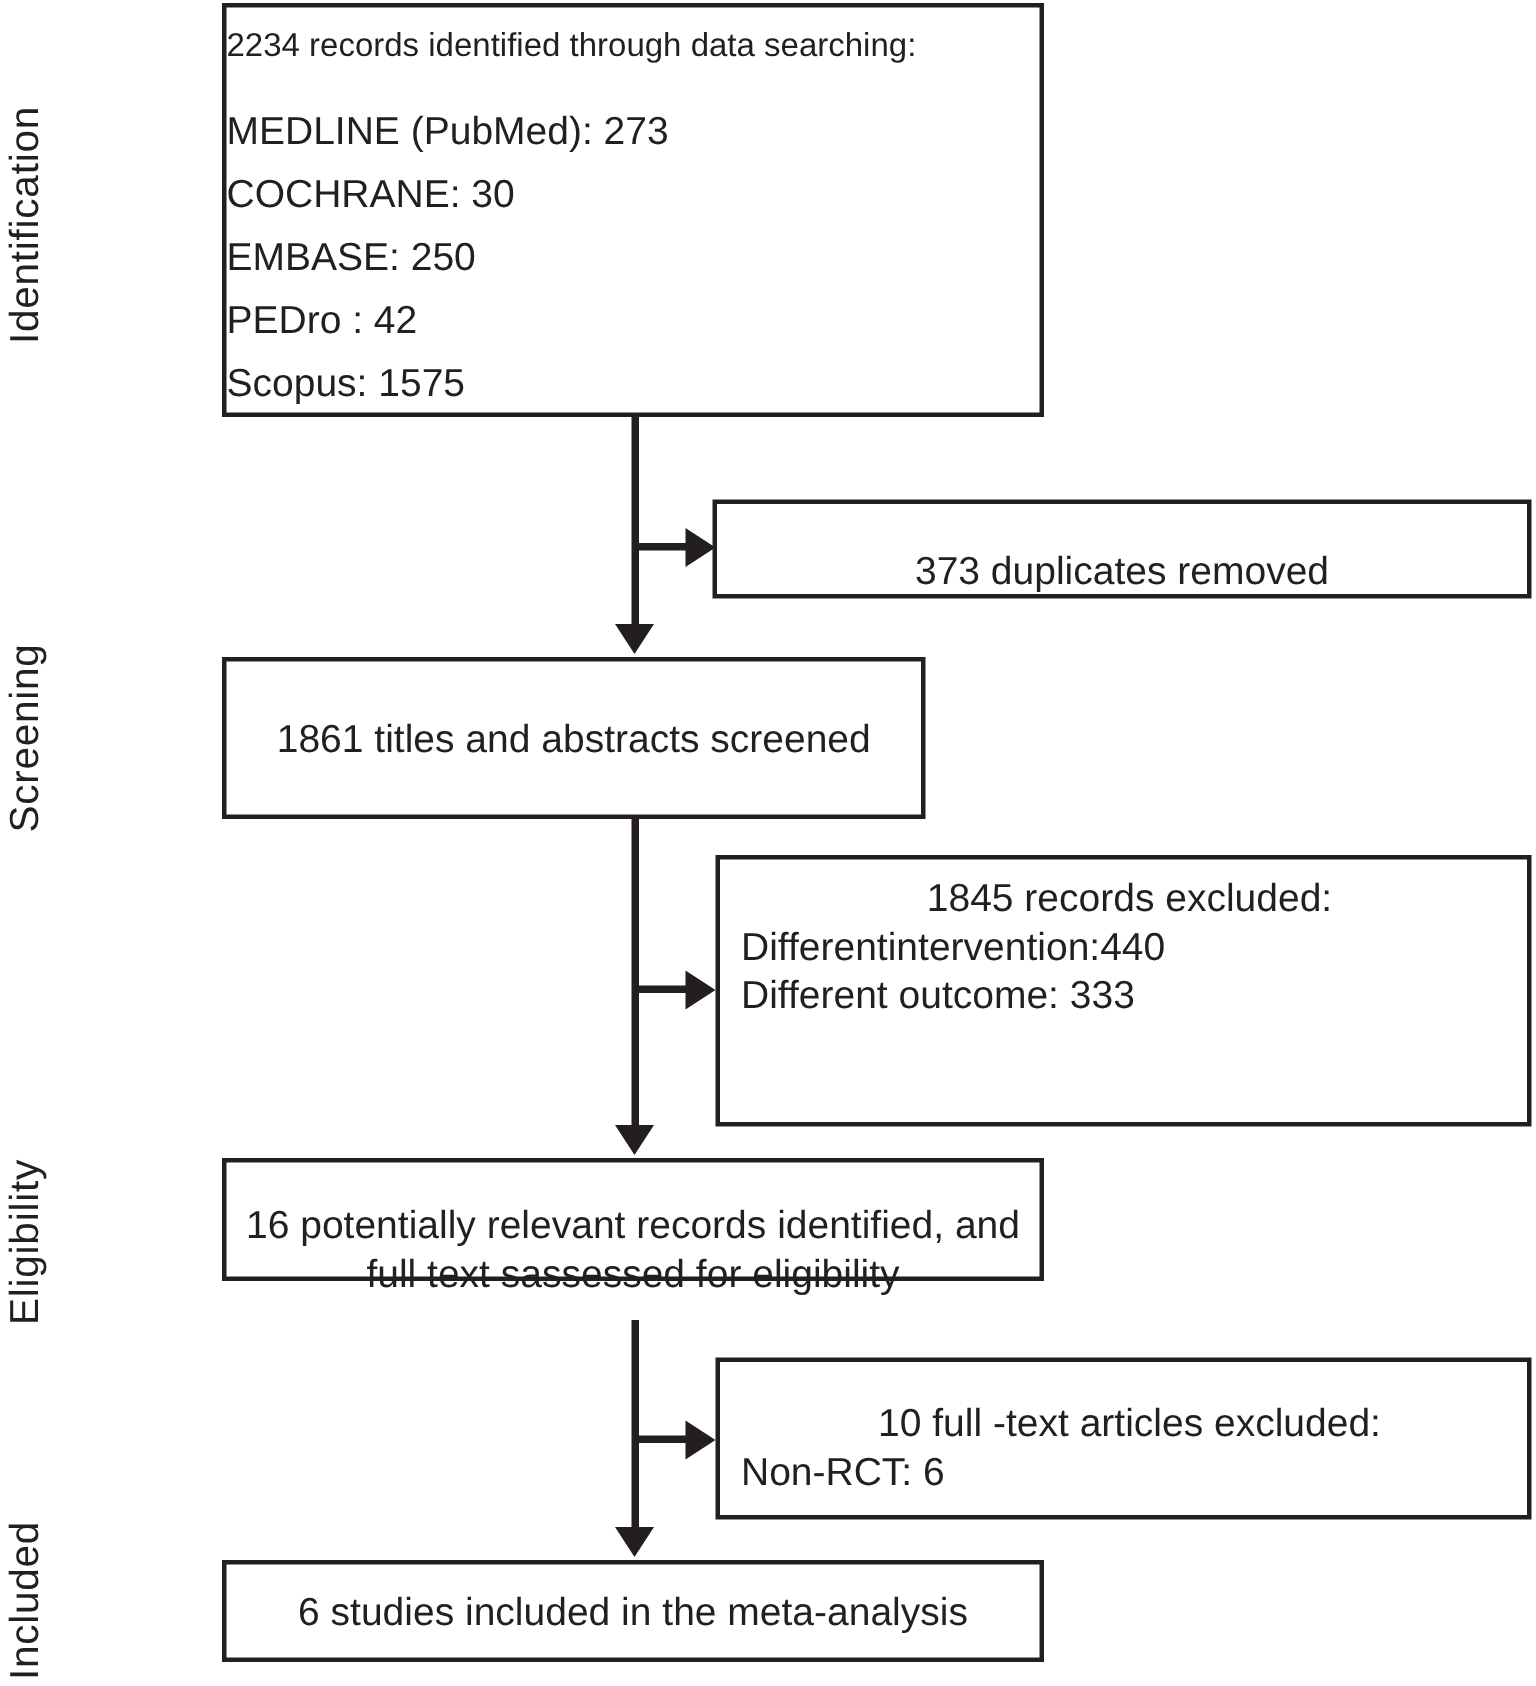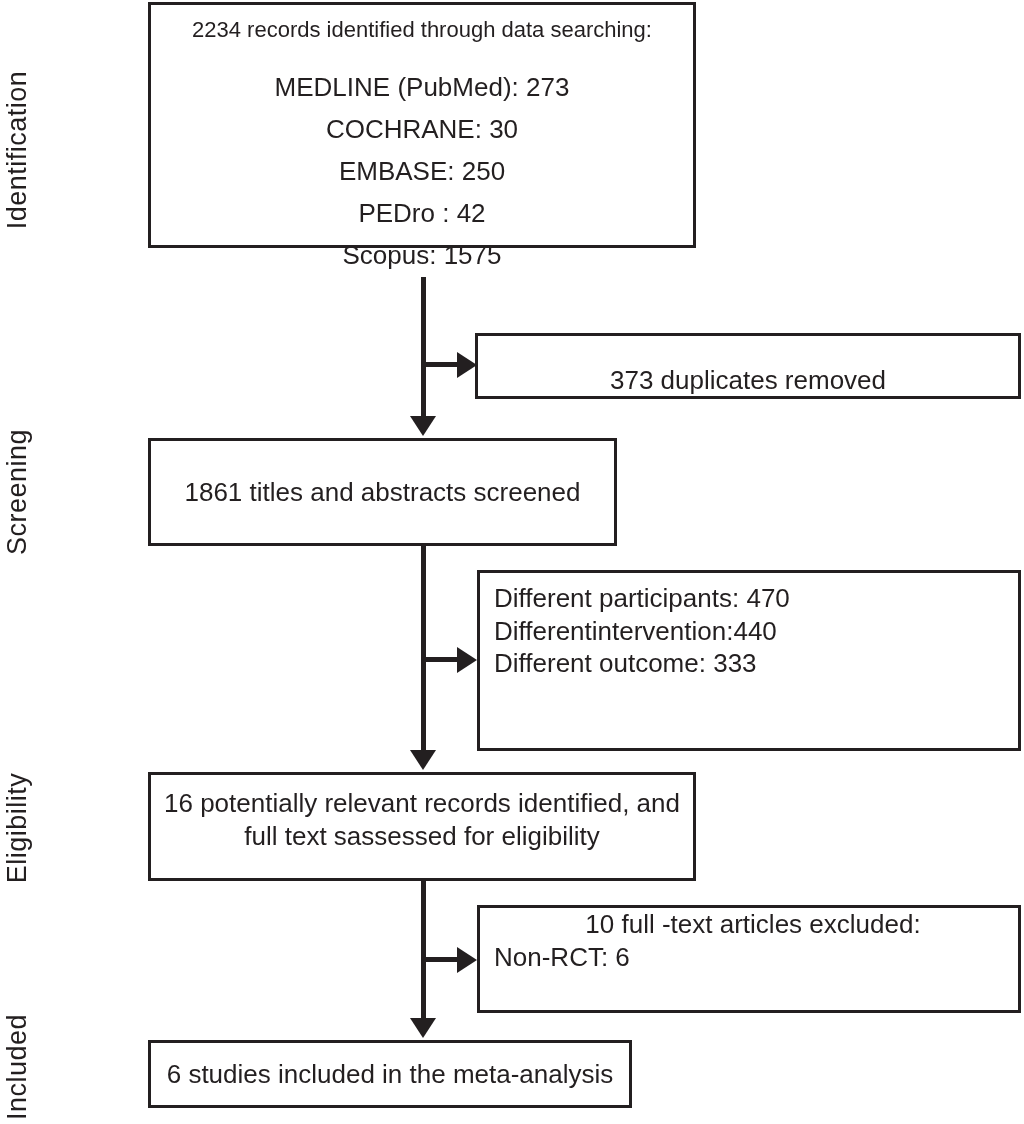--- a/index.html
+++ b/index.html
@@ -28,32 +28,32 @@
     font-size: 26px;
     line-height: 32px;
   }
   .flex-center {
     display: flex;
     align-items: center;
     justify-content: center;
     text-align: center;
   }
   
-  .box-identification { left: 148px; top: 2px; width: 548px; height: 246px; text-align: center; padding-top: 12px; }
+  .box-identification { left: 148px; top: 2px; width: 548px; height: 276px; text-align: left; padding-top: 12px; }
   .box-identification .box-title { font-size: 22px; line-height: 26px; }
   .box-identification .source-list { margin-top: 23px; }
   .box-identification .source-line { line-height: 42px; }
   
   .box-screening { left: 148px; top: 438px; width: 469px; height: 108px; }
-  .box-eligibility { left: 148px; top: 772px; width: 548px; height: 109px; text-align: center; padding-top: 12px; line-height: 33px; }
-  .box-included { left: 148px; top: 1040px; width: 484px; height: 68px; }
+  .box-eligibility { left: 148px; top: 772px; width: 548px; height: 82px; text-align: center; padding-top: 25px; line-height: 33px; }
+  .box-included { left: 148px; top: 1040px; width: 548px; height: 68px; }
   
   .box-duplicates { left: 475px; top: 333px; width: 546px; height: 66px; align-items: flex-end; }
   .box-records-excluded { left: 477px; top: 570px; width: 544px; height: 181px; padding: 9px 6px 0 14px; line-height: 32.5px; }
-  .box-fulltext-excluded { left: 477px; top: 905px; width: 544px; height: 108px; padding: 0 6px 0 14px; line-height: 32.5px; }
+  .box-fulltext-excluded { left: 477px; top: 905px; width: 544px; height: 108px; padding: 24px 6px 0 14px; line-height: 32.5px; }
   .excl-title { text-align: center; }
   
   .vline { position: absolute; left: 421px; width: 5px; background: var(--ink); }
   .v1 { top: 277px; height: 141px; }
   .v2 { top: 544px; height: 208px; }
   .v3 { top: 880px; height: 138px; }
   .hline { position: absolute; left: 423px; width: 36px; height: 5px; background: var(--ink); }
   .h1 { top: 362px; }
   .h2 { top: 657px; }
   .h3 { top: 957px; }
@@ -93,21 +93,21 @@
 
   <div class="box box-duplicates flex-center">
     <div>373 duplicates removed</div>
   </div>
 
   <div class="box box-screening flex-center">
     <div>1861 titles and abstracts screened</div>
   </div>
 
   <div class="box box-records-excluded">
-    <div>Different participants: 470</div>
+    <div class="excl-title">1845 records excluded:</div>
     <div>Differentintervention:440</div>
     <div>Different outcome: 333</div>
   </div>
 
   <div class="box box-eligibility">
     <div>16 potentially relevant records identified, and</div>
     <div>full text sassessed for eligibility</div>
   </div>
 
   <div class="box box-fulltext-excluded">

